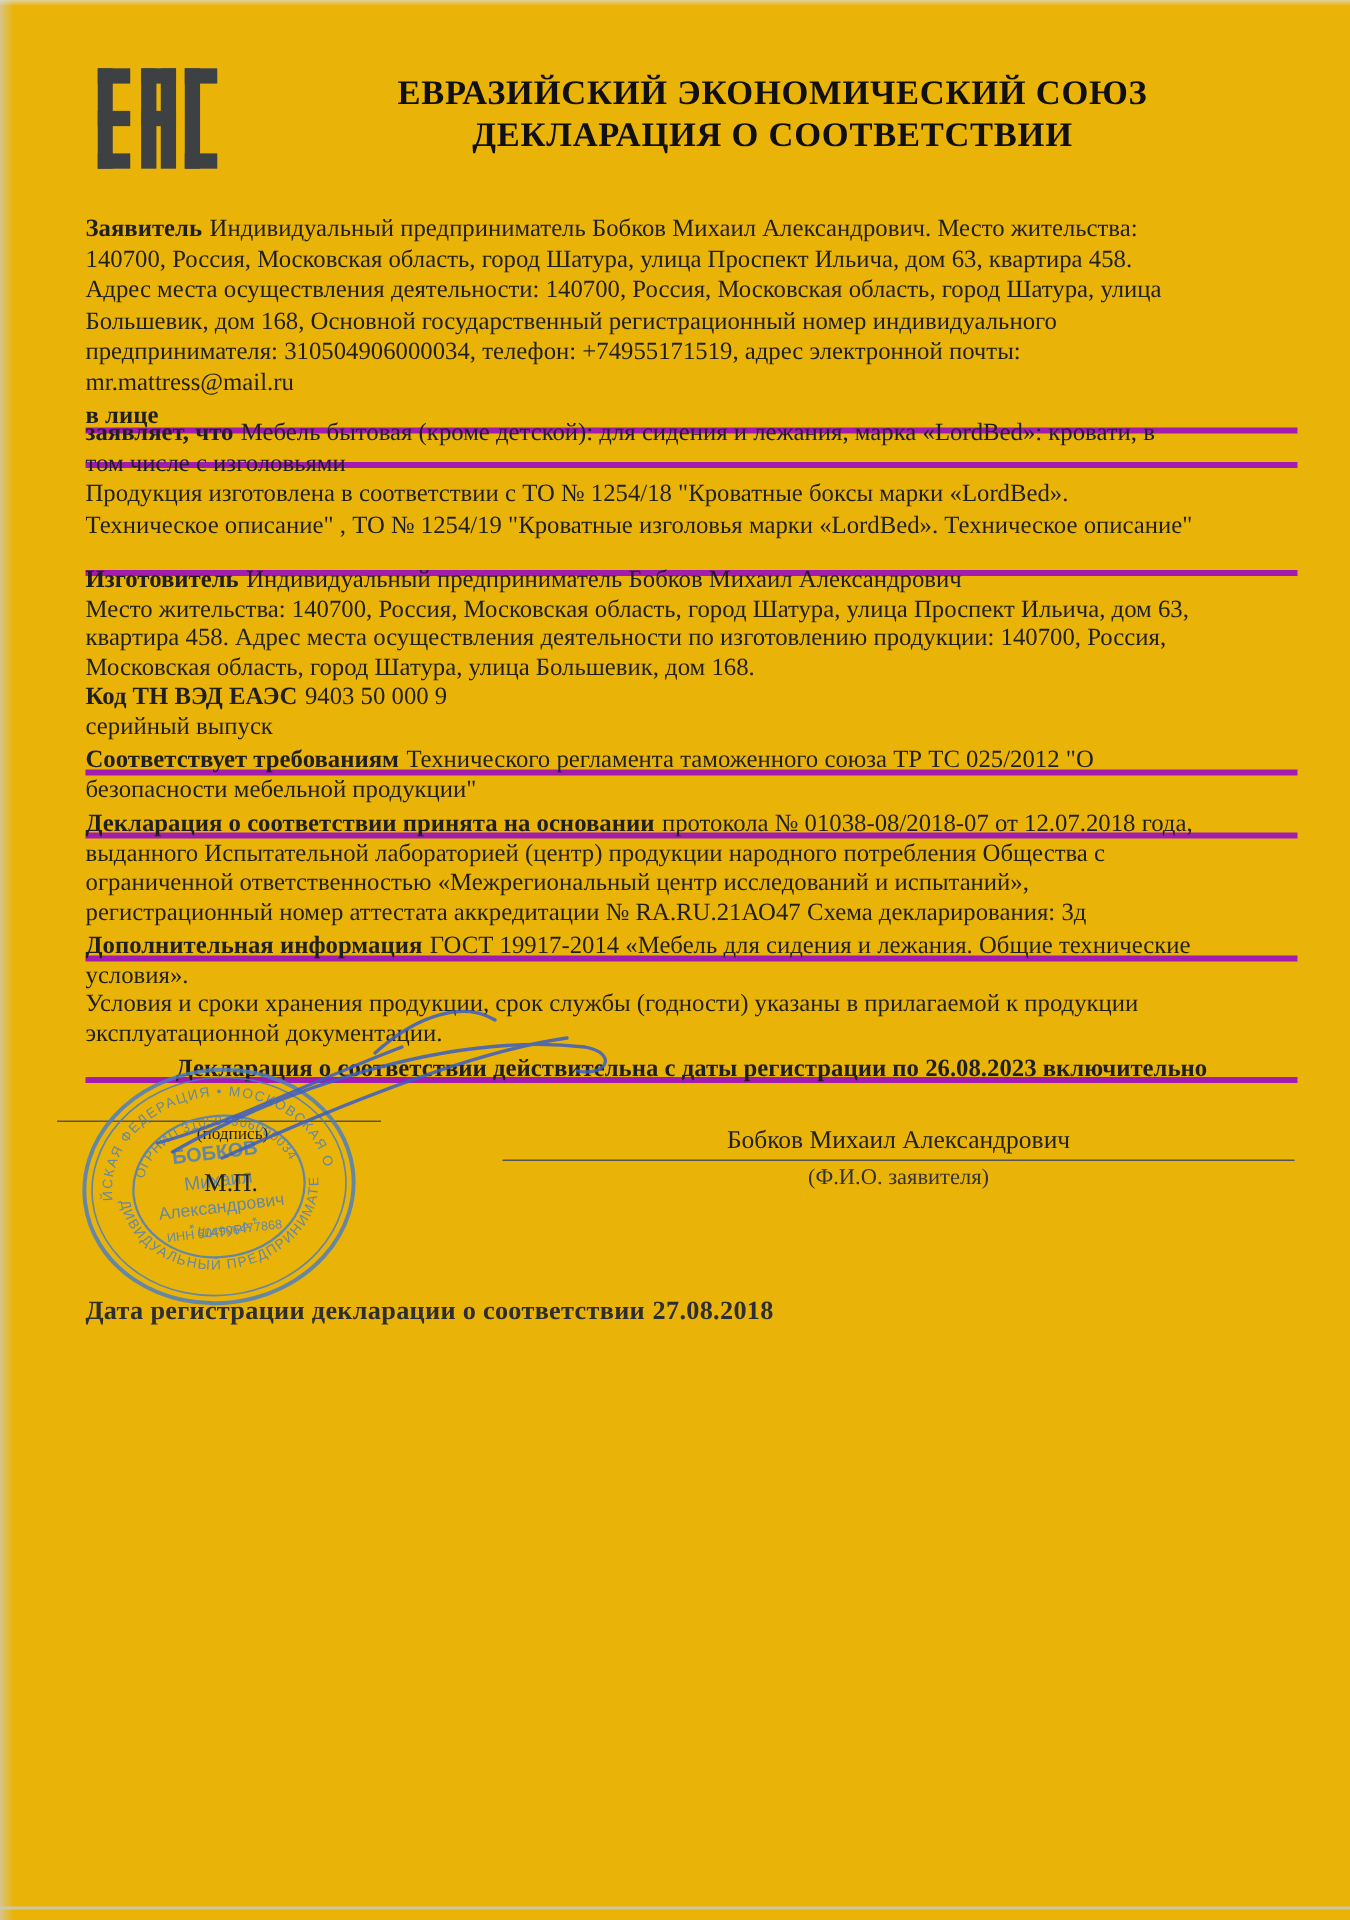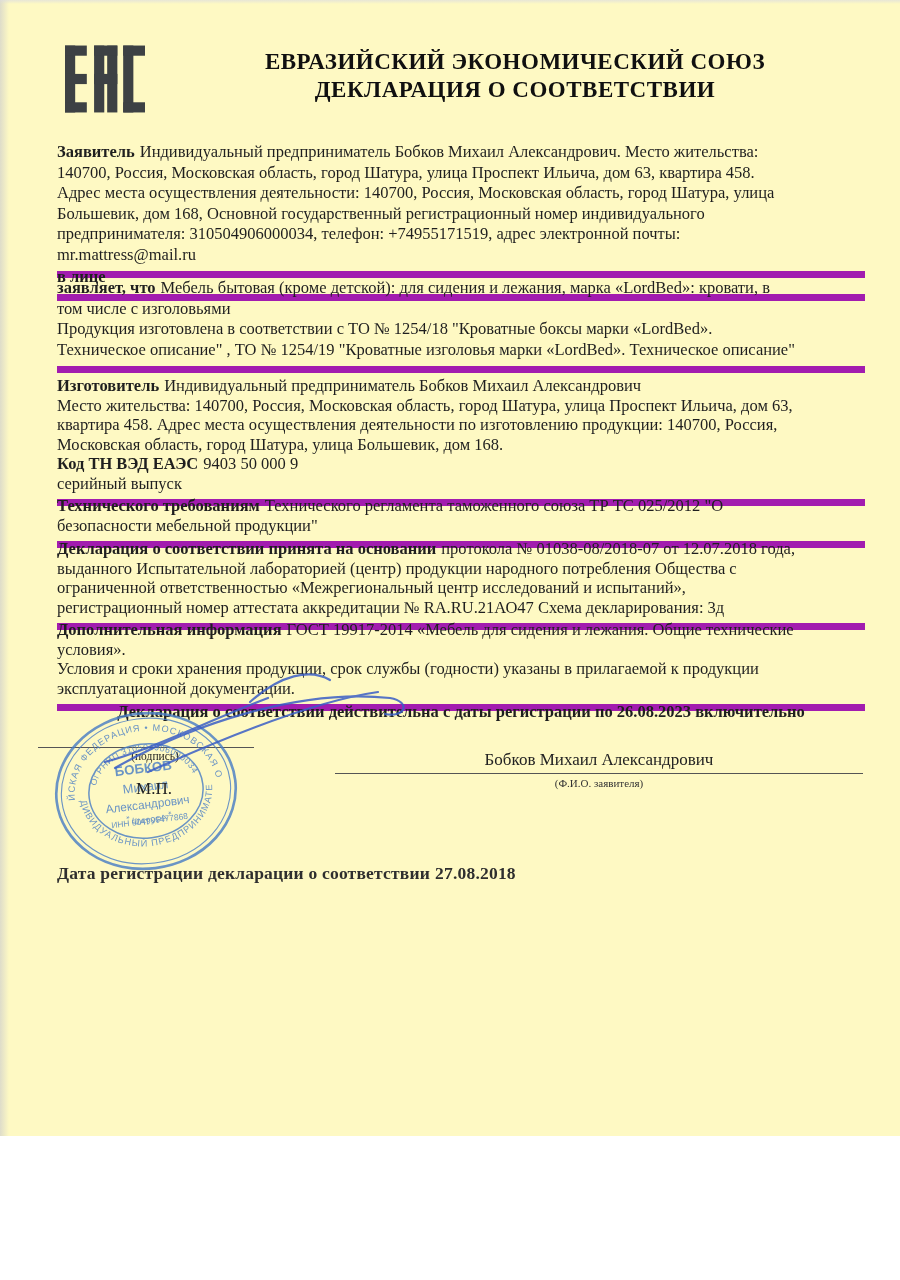--- a/index.html
+++ b/index.html
@@ -1,50 +1,50 @@
 <!DOCTYPE html>
 <html><head>
 <meta charset="utf-8">
 <style>
   html,body{margin:0;padding:0;background:#ffffff;}
   .page{
-    position:relative;width:900px;height:1136px;background:#fef9c3;
+    position:relative;width:900px;height:1280px;background:#eab308;
     font-family:"Liberation Serif", serif;color:#1f1f1f;overflow:hidden;
   }
   
   .edge-left{position:absolute;left:0;top:0;width:9px;height:1280px;
     background:linear-gradient(to right,#cdcdcd,rgba(255,255,255,0));opacity:.65;}
   .edge-top{position:absolute;left:0;top:0;width:900px;height:4px;
     background:linear-gradient(to bottom,#dedede,rgba(255,255,255,0));opacity:.7;}
   .edge-bottom{position:absolute;left:0;top:1271px;width:900px;height:2px;background:#c9c9c9;opacity:.8;}
 
   .logo{position:absolute;left:65px;top:45px;}
   .title{position:absolute;left:170px;top:48px;width:690px;text-align:center;
     font-weight:bold;font-size:23px;line-height:28px;color:#101010;letter-spacing:.5px;}
 
   .sec{position:absolute;left:57px;width:808px;font-size:16.5px;
-    border-bottom:7px solid #a21caf;padding-bottom:6px;}
+    border-bottom:4px solid #a21caf;padding-bottom:20px;}
   .lh20{line-height:20.5px;}
   .lh19{line-height:19.5px;}
   .ml{white-space:pre-line;}
   .lbl{margin-right:5px;}
   b{font-weight:bold;}
 
   .validity{position:absolute;left:57px;width:808px;font-weight:bold;font-size:16.5px;line-height:21px;text-align:center;}
 
   .sign-line{position:absolute;left:38px;top:747px;width:216px;border-top:1.6px solid #555;}
   .sign-caption{position:absolute;left:112px;top:750px;width:86px;text-align:center;
     font-size:11.5px;color:#222;z-index:5;}
   .mp{position:absolute;left:126px;top:779px;width:56px;text-align:center;
     font-size:17px;color:#222;z-index:5;}
 
   .fio-block{position:absolute;left:335px;top:748px;width:528px;text-align:center;}
   .fio-name{font-size:17px;line-height:24px;color:#222;}
   .fio-line{border-top:1.6px solid #555;margin-top:1px;}
-  .fio-caption{font-size:11px;color:#333;margin-top:3px;}
+  .fio-caption{font-size:15px;color:#333;margin-top:3px;}
 
   .stamp{position:absolute;left:52px;top:708px;width:188px;height:166px;
     transform:rotate(-7deg);opacity:.82;z-index:3;}
   .stamp text{font-family:"Liberation Sans", sans-serif;}
 
   .signature-svg{position:absolute;left:60px;top:640px;width:420px;height:180px;z-index:6;}
 
   .reg{position:absolute;left:57px;width:808px;font-weight:bold;font-size:17.5px;
     line-height:22px;color:#2e2e2e;letter-spacing:.2px;}
 </style>
@@ -103,21 +103,21 @@
 Место жительства: 140700, Россия, Московская область, город Шатура, улица Проспект Ильича, дом 63,
 квартира 458. Адрес места осуществления деятельности по изготовлению продукции: 140700, Россия,
 Московская область, город Шатура, улица Большевик, дом 168.</span>
     <div>
       <b class="lbl">Код ТН ВЭД ЕАЭС</b><span>9403 50 000 9</span>
     </div>
     <div>серийный выпуск</div>
   </section>
 
   <section class="sec lh19" style="top:496px">
-    <b class="lbl">Технического требованиям</b><span class="ml">Технического регламента таможенного союза ТР ТС 025/2012 "О
+    <b class="lbl">Соответствует требованиям</b><span class="ml">Технического регламента таможенного союза ТР ТС 025/2012 "О
 безопасности мебельной продукции"</span>
   </section>
 
   <section class="sec lh19" style="top:539px">
     <b class="lbl">Декларация о соответствии принята на основании</b><span class="ml">протокола № 01038-08/2018-07 от 12.07.2018 года,
 выданного Испытательной лабораторией (центр) продукции народного потребления Общества с
 ограниченной ответственностью «Межрегиональный центр исследований и испытаний»,
 регистрационный номер аттестата аккредитации № RA.RU.21АО47 Схема декларирования: 3д</span>
   </section>
 

